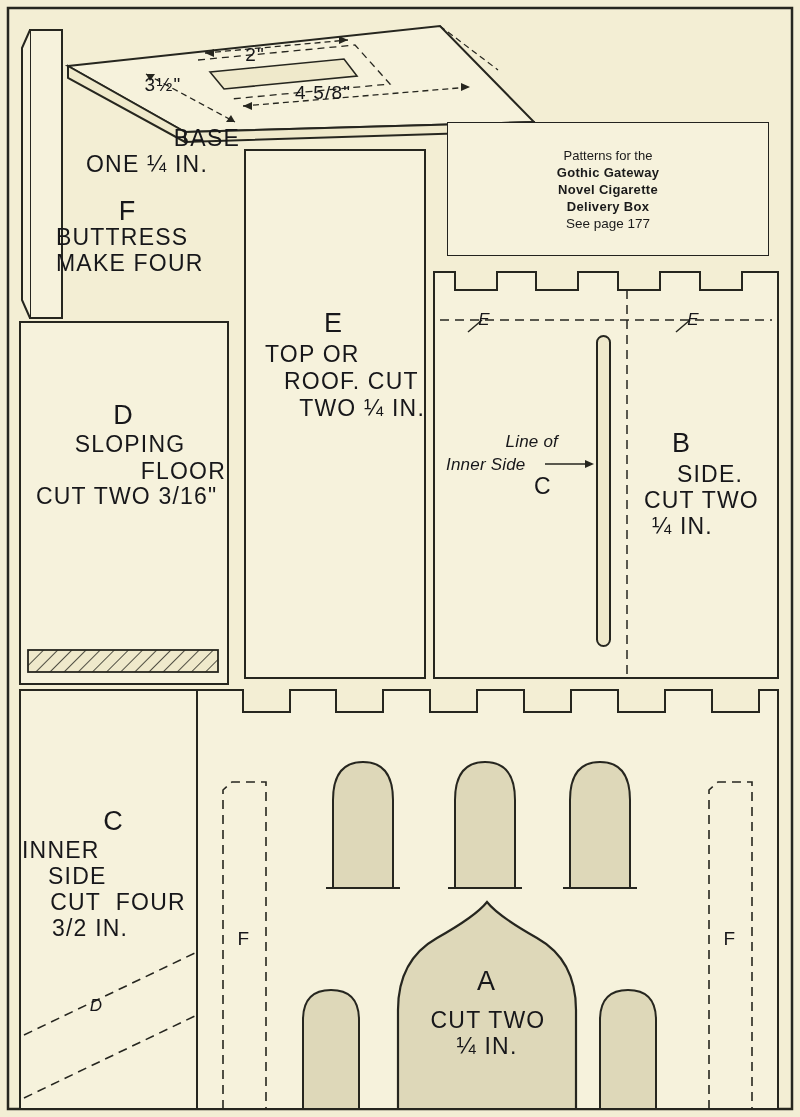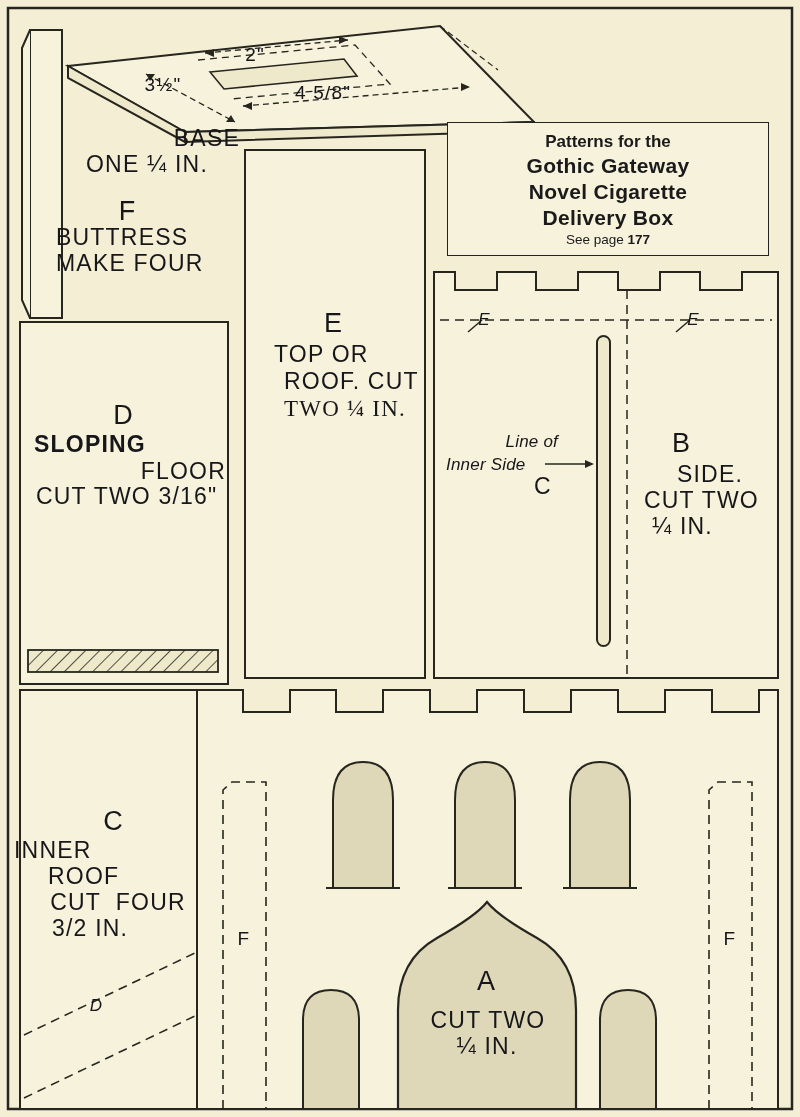--- a/index.html
+++ b/index.html
@@ -39,24 +39,24 @@
   #caption{
     position:absolute;
     left:447px;top:122px;width:322px;height:134px;
     background:#f6f2dc;
     border:1.5px solid #23231f;
     box-sizing:border-box;
     display:flex;flex-direction:column;
     align-items:center;justify-content:center;
     gap:2px;
   }
-  #caption .c1{font-size:17px;font-weight:700;}
-  #caption .c2{font-size:21px;font-weight:700;letter-spacing:.3px;}
+  #caption .c1{font-size:13px;font-weight:400;}
+  #caption .c2{font-size:13px;font-weight:700;letter-spacing:.3px;}
   #caption .c3{font-size:13.5px;font-weight:400;}
-  #caption .c3 b{font-weight:700;}
+  #caption .c3 b{font-weight:400;}
 </style>
 </head>
 <body>
 
 <svg id="sheet" viewBox="0 0 800 1117">
   <defs>
     <pattern id="hatch" patternUnits="userSpaceOnUse" width="10" height="10" patternTransform="rotate(45)">
       <rect width="10" height="10" fill="#efe9cb"></rect>
       <line x1="0" y1="0" x2="0" y2="10" stroke="#26261f" stroke-width="1.6"></line>
     </pattern>
@@ -161,42 +161,42 @@
 <div class="lbl hand mid" style="left:128px;top:74px;width:70px;">3½"</div>
 <div class="lbl hand mid" style="left:278px;top:82px;width:90px;">4 5/8"</div>
 <div class="lbl hand big" style="left:70px;top:126px;width:130px;text-align:right;margin-left:40px;">BASE</div>
 <div class="lbl hand big" style="left:62px;top:152px;width:170px;text-align:center;">ONE ¼ IN.</div>
 
 <div class="lbl hand letterbig" style="left:108px;top:196px;width:40px;">F</div>
 <div class="lbl hand big" style="left:56px;top:225px;width:180px;text-align:left;">BUTTRESS</div>
 <div class="lbl hand big" style="left:56px;top:251px;width:190px;text-align:left;">MAKE FOUR</div>
 
 <div class="lbl hand letterbig" style="left:102px;top:400px;width:44px;">D</div>
-<div class="lbl hand big" style="left:34px;top:432px;width:180px;text-align:left;font-weight:bold;">SLOPING</div>
+<div class="lbl hand big" style="left:40px;top:432px;width:180px;text-align:center;">SLOPING</div>
 <div class="lbl hand big" style="left:76px;top:459px;width:150px;text-align:right;">FLOOR</div>
 <div class="lbl hand big" style="left:36px;top:484px;width:190px;text-align:left;">CUT TWO 3/16"</div>
 
 <div class="lbl hand letterbig" style="left:312px;top:308px;width:44px;">E</div>
-<div class="lbl hand big" style="left:274px;top:342px;width:146px;text-align:left;">TOP OR</div>
+<div class="lbl hand big" style="left:265px;top:342px;width:146px;text-align:left;">TOP OR</div>
 <div class="lbl hand big" style="left:265px;top:369px;width:160px;text-align:left;margin-left:19px;">ROOF. CUT</div>
-<div class="lbl hand big" style="left:265px;top:396px;width:160px;text-align:center;font-family:Liberation Serif, serif;">TWO ¼ IN.</div>
+<div class="lbl hand big" style="left:265px;top:396px;width:160px;text-align:right;">TWO ¼ IN.</div>
 
 <div class="lbl hand letterbig" style="left:660px;top:428px;width:44px;">B</div>
 <div class="lbl hand big" style="left:650px;top:462px;width:120px;text-align:center;">SIDE.</div>
 <div class="lbl hand big" style="left:644px;top:488px;width:140px;text-align:left;">CUT TWO</div>
 <div class="lbl hand big" style="left:652px;top:514px;width:120px;text-align:left;">¼ IN.</div>
 <div class="lbl hand ital" style="left:448px;top:432px;width:110px;text-align:right;">Line of</div>
 <div class="lbl hand ital" style="left:446px;top:455px;width:120px;text-align:left;">Inner Side</div>
 <div class="lbl hand big" style="left:528px;top:474px;width:30px;">C</div>
 <div class="lbl hand sm ital" style="left:472px;top:310px;width:24px;">E</div>
 <div class="lbl hand sm ital" style="left:681px;top:310px;width:24px;">E</div>
 
 <div class="lbl hand letterbig" style="left:92px;top:806px;width:44px;">C</div>
-<div class="lbl hand big" style="left:14px;top:838px;width:150px;text-align:left;">INNER</div>
-<div class="lbl hand big" style="left:48px;top:864px;width:120px;text-align:left;">ROOF</div>
+<div class="lbl hand big" style="left:22px;top:838px;width:150px;text-align:left;">INNER</div>
+<div class="lbl hand big" style="left:48px;top:864px;width:120px;text-align:left;">SIDE</div>
 <div class="lbl hand big" style="left:28px;top:890px;width:180px;text-align:center;">CUT  FOUR</div>
 <div class="lbl hand big" style="left:52px;top:916px;width:130px;text-align:left;">3/2 IN.</div>
 <div class="lbl hand sm ital" style="left:84px;top:996px;width:24px;">D</div>
 
 <div class="lbl hand letterbig" style="left:465px;top:966px;width:44px;">A</div>
 <div class="lbl hand big" style="left:418px;top:1008px;width:140px;">CUT TWO</div>
 <div class="lbl hand big" style="left:432px;top:1034px;width:110px;">¼ IN.</div>
 <div class="lbl hand mid" style="left:232px;top:928px;width:24px;">F</div>
 <div class="lbl hand mid" style="left:718px;top:928px;width:24px;">F</div>
 

